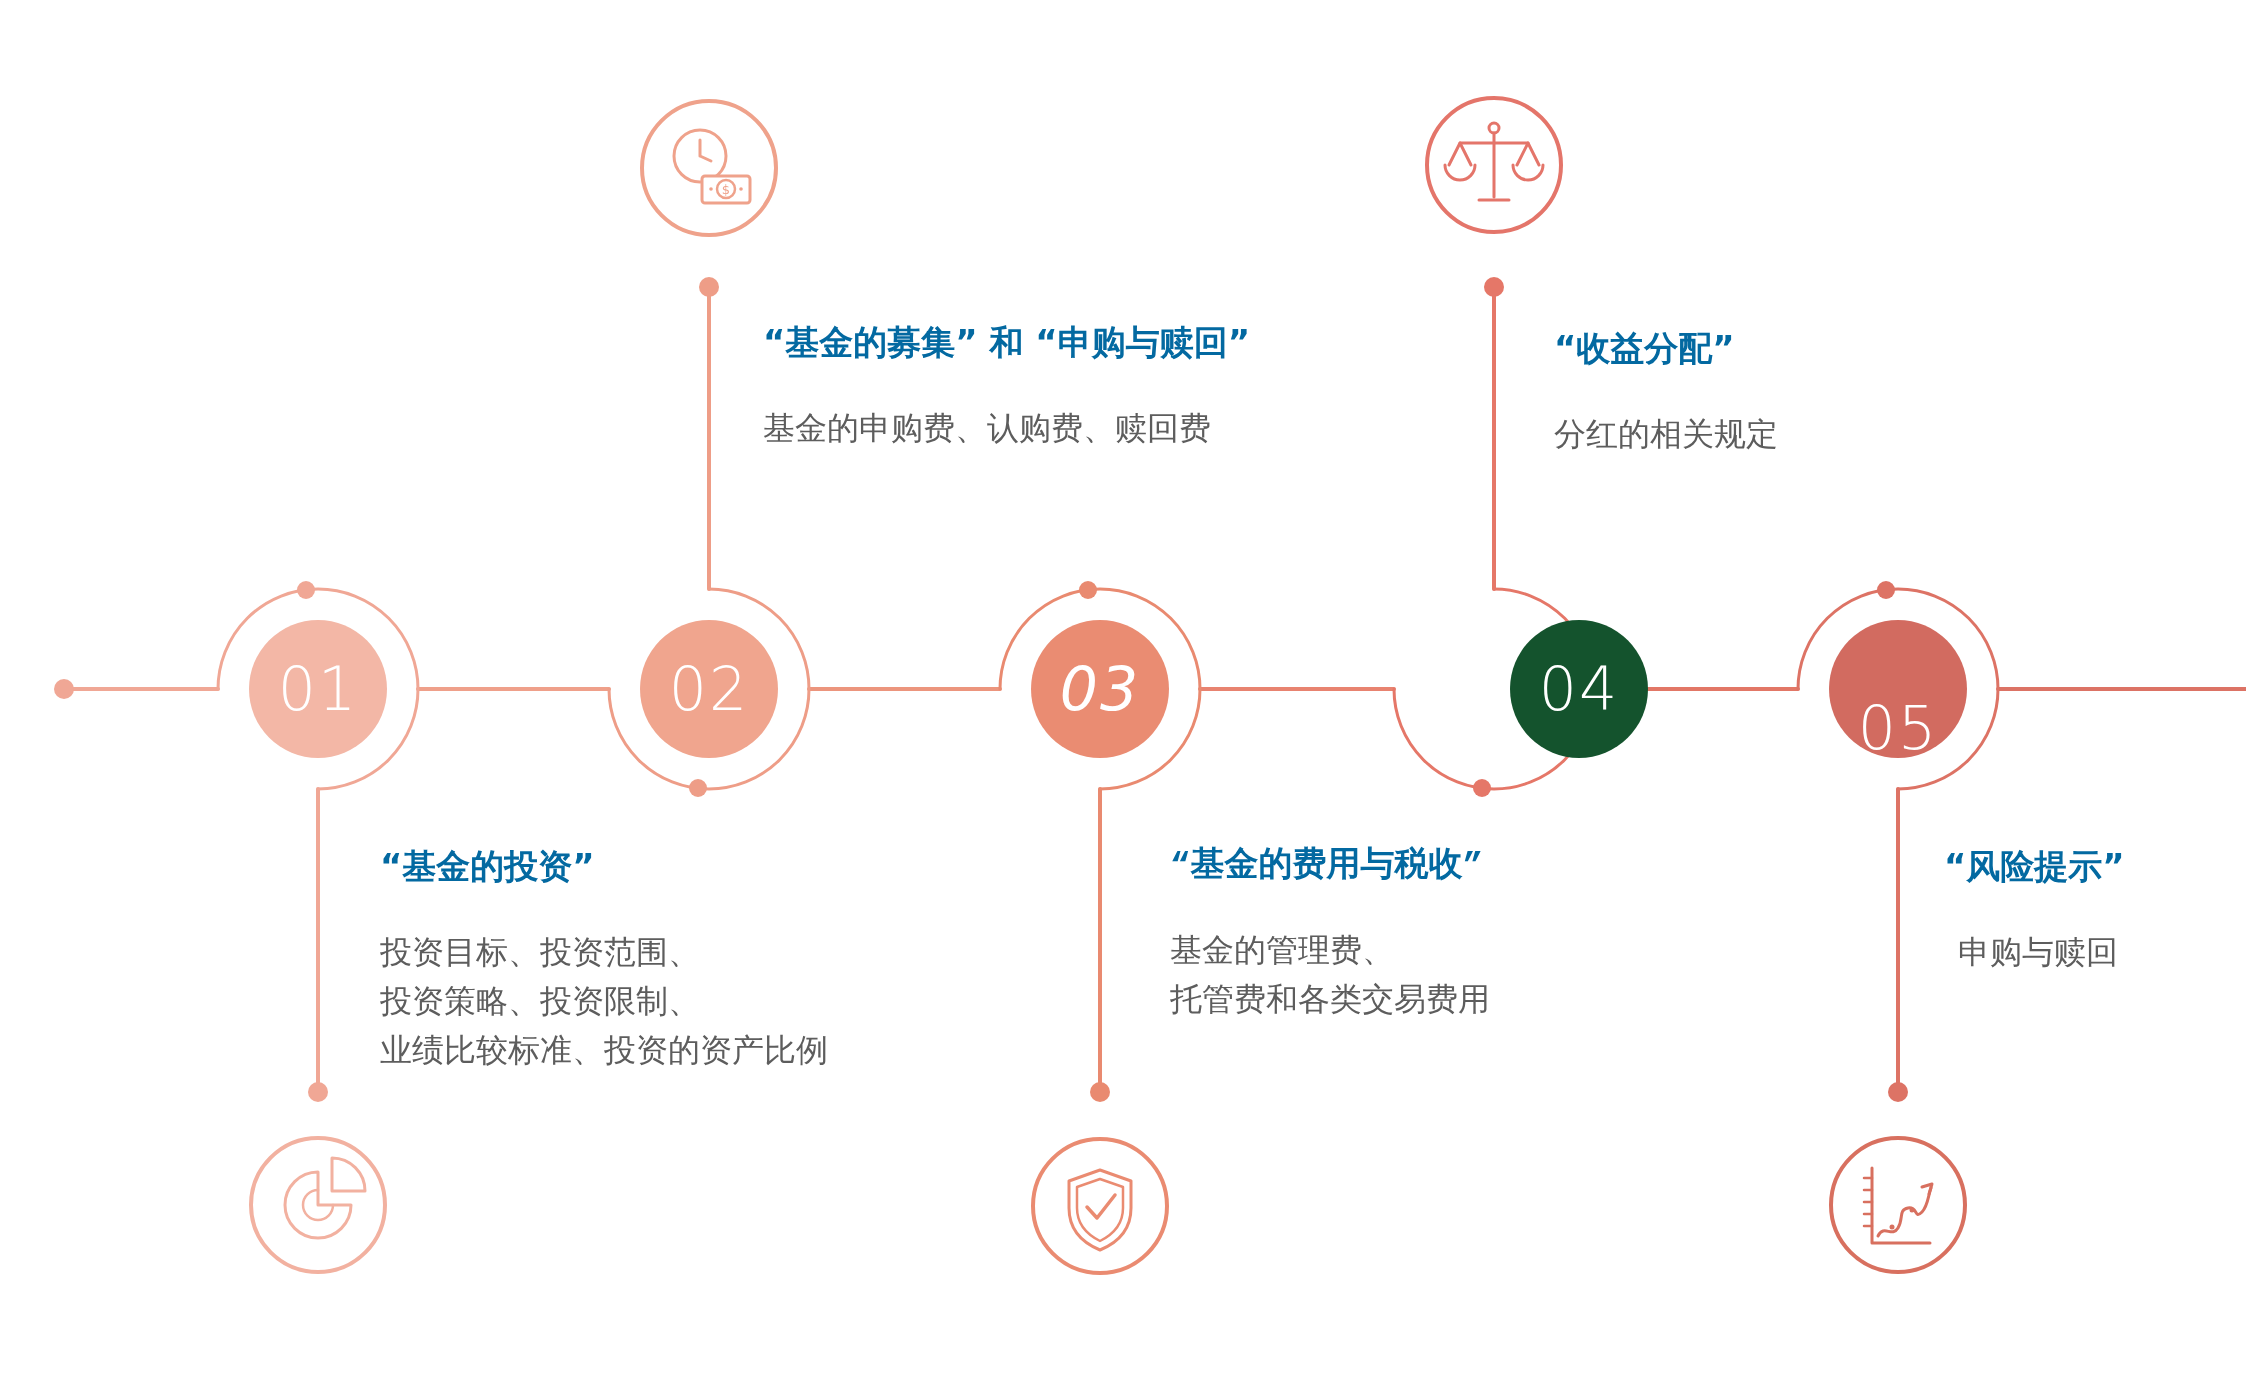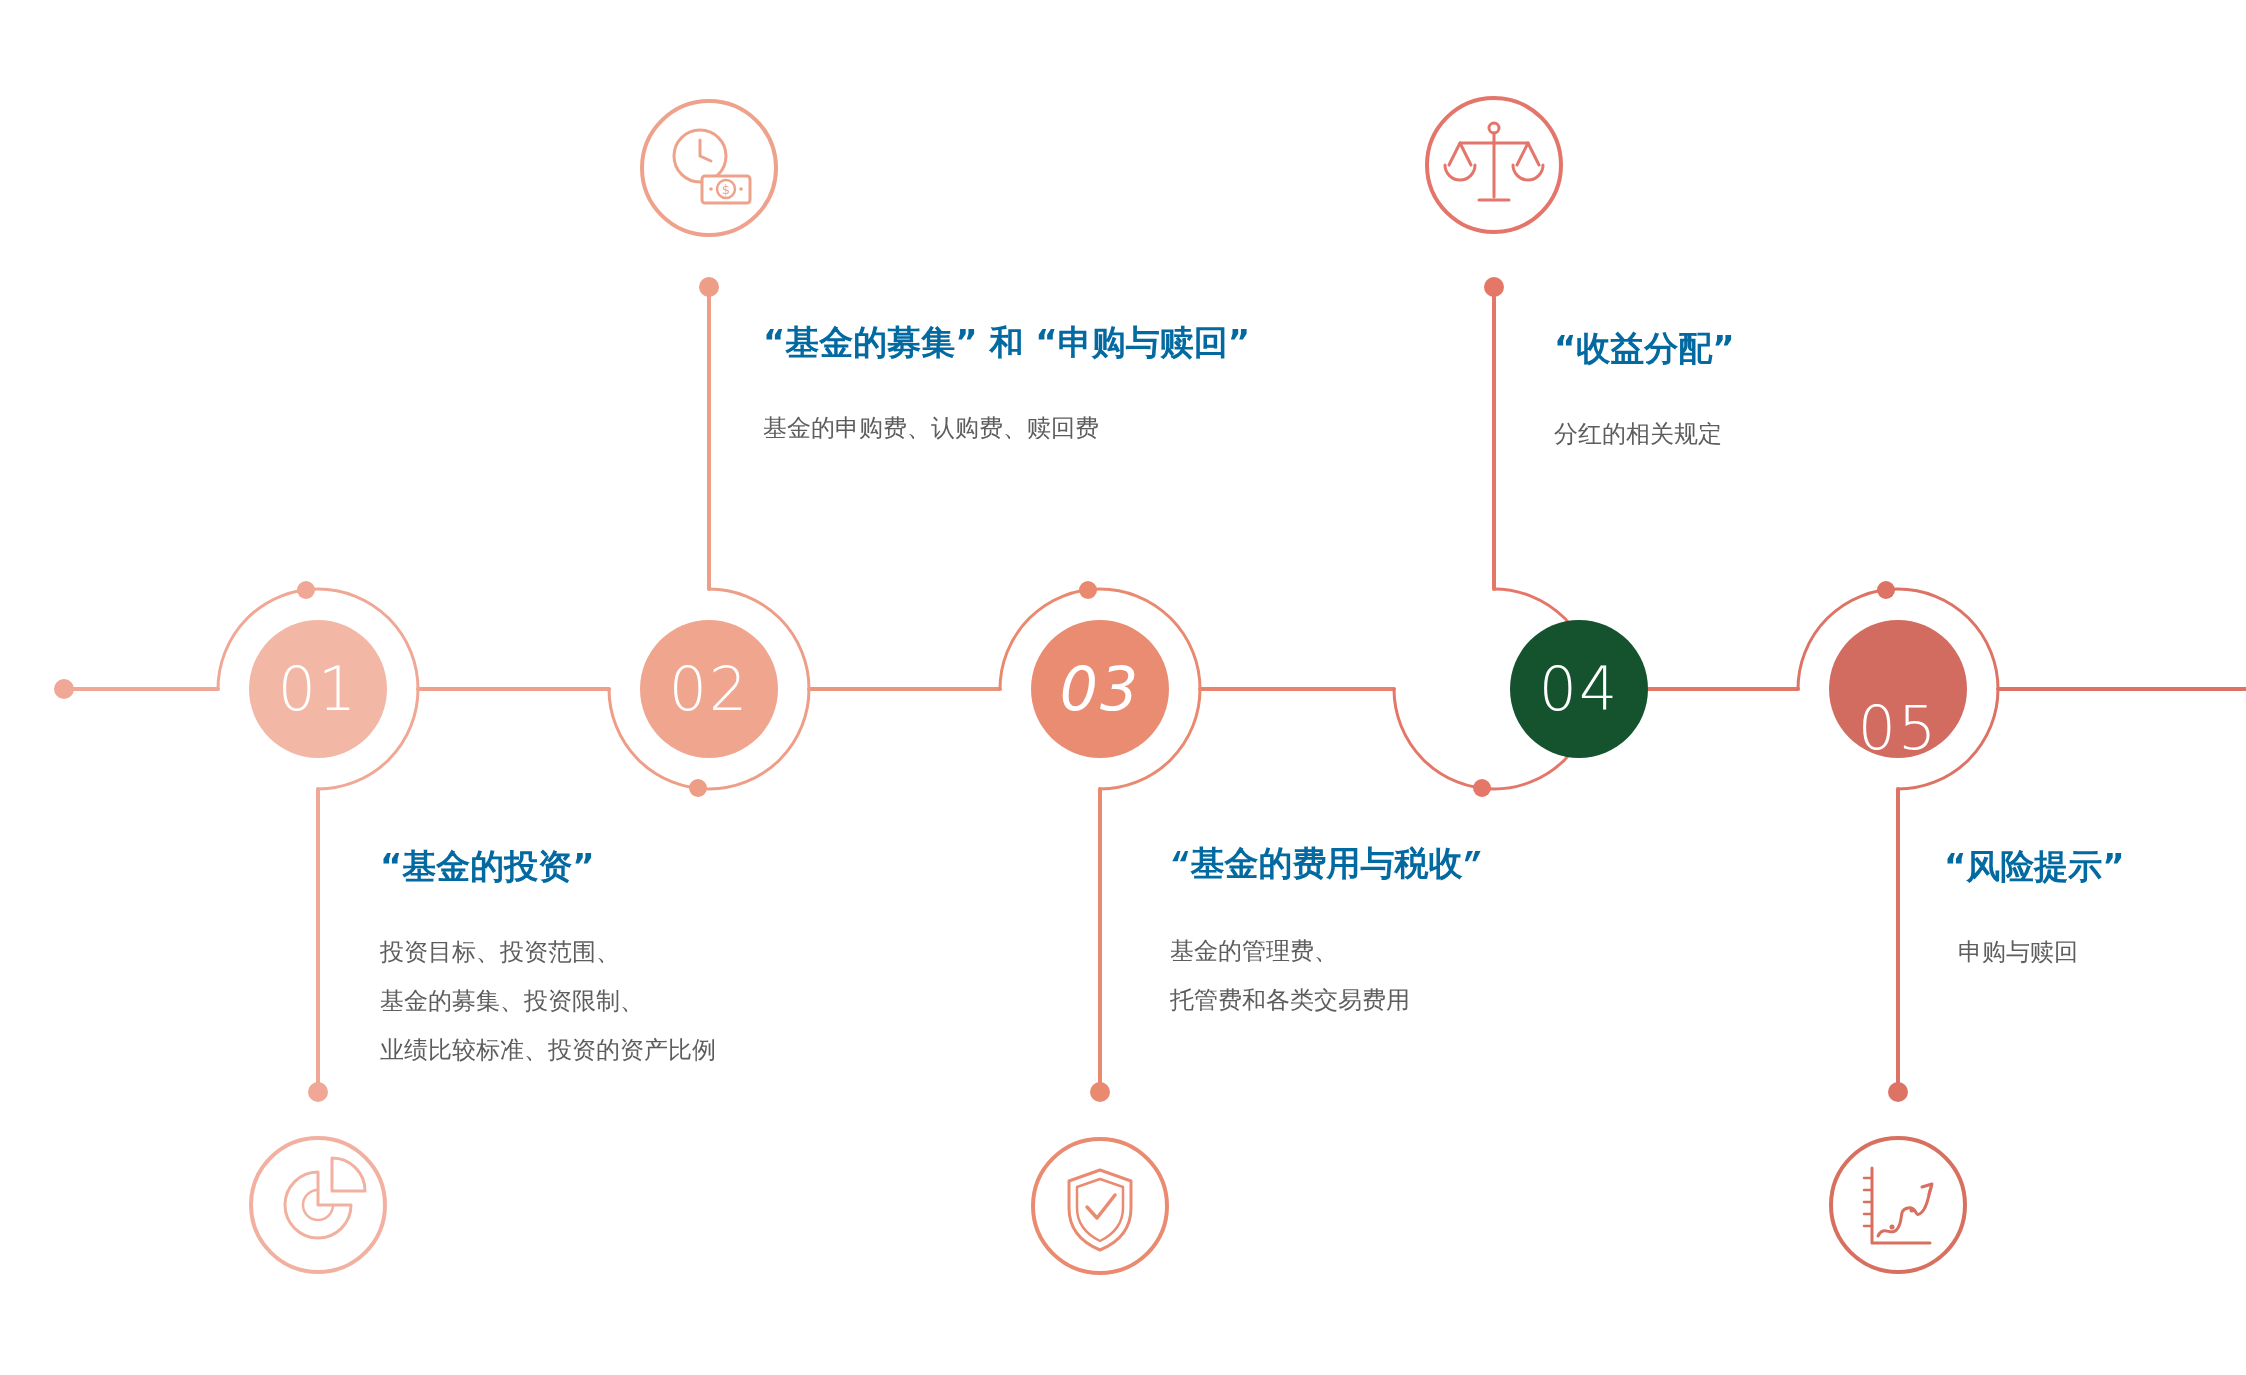--- a/index.html
+++ b/index.html
@@ -10,21 +10,21 @@
     display:flex;align-items:center;justify-content:center;}
   .num-circle span{color:#ffffff;font-size:60px;font-weight:300;letter-spacing:2px;line-height:1;}
   .c1{left:249px;top:620px;background:#F3B7A6;}
   .c2{left:640px;top:620px;background:#F0A58E;}
   .c3{left:1031px;top:620px;background:#EA8C72;font-style:italic;}
   .c4{left:1510px;top:620px;background:#14532d;}
   .c5{left:1829px;top:620px;background:#D26B60;align-items:flex-end;}
   .step-text{position:absolute;white-space:nowrap;}
   .step-text .title{font-size:34px;font-weight:bold;color:#0369a1;line-height:40px;}
   .step-text .desc{margin-top:42px;}
-  .step-text .desc .line{font-size:24px;color:#5D5D5D;line-height:49px;}
+  .step-text .desc .line{font-size:32px;color:#5D5D5D;line-height:49px;}
   .t1{left:380px;top:846px;}
   .t2{left:763px;top:322px;}
   .t3{left:1170px;top:846px;font-family:Liberation Mono, monospace;}
   .t4{left:1554px;top:328px;}
   .t5{left:1944px;top:846px;}
   .t5 .desc{padding-left:14px;}
 </style>
 </head>
 <body>
 
@@ -126,21 +126,21 @@
     <span>04</span>
   </div>
   <div class="num-circle c5">
     <span>05</span>
   </div>
 
   <div class="step-text t1">
     <div class="title">“基金的投资”</div>
     <div class="desc">
       <div class="line">投资目标、投资范围、</div>
-      <div class="line">基金的募集、投资限制、</div>
+      <div class="line">投资策略、投资限制、</div>
       <div class="line">业绩比较标准、投资的资产比例</div>
     </div>
   </div>
 
   <div class="step-text t2">
     <div class="title">“基金的募集” 和 “申购与赎回”</div>
     <div class="desc">
       <div class="line">基金的申购费、认购费、赎回费</div>
     </div>
   </div>

